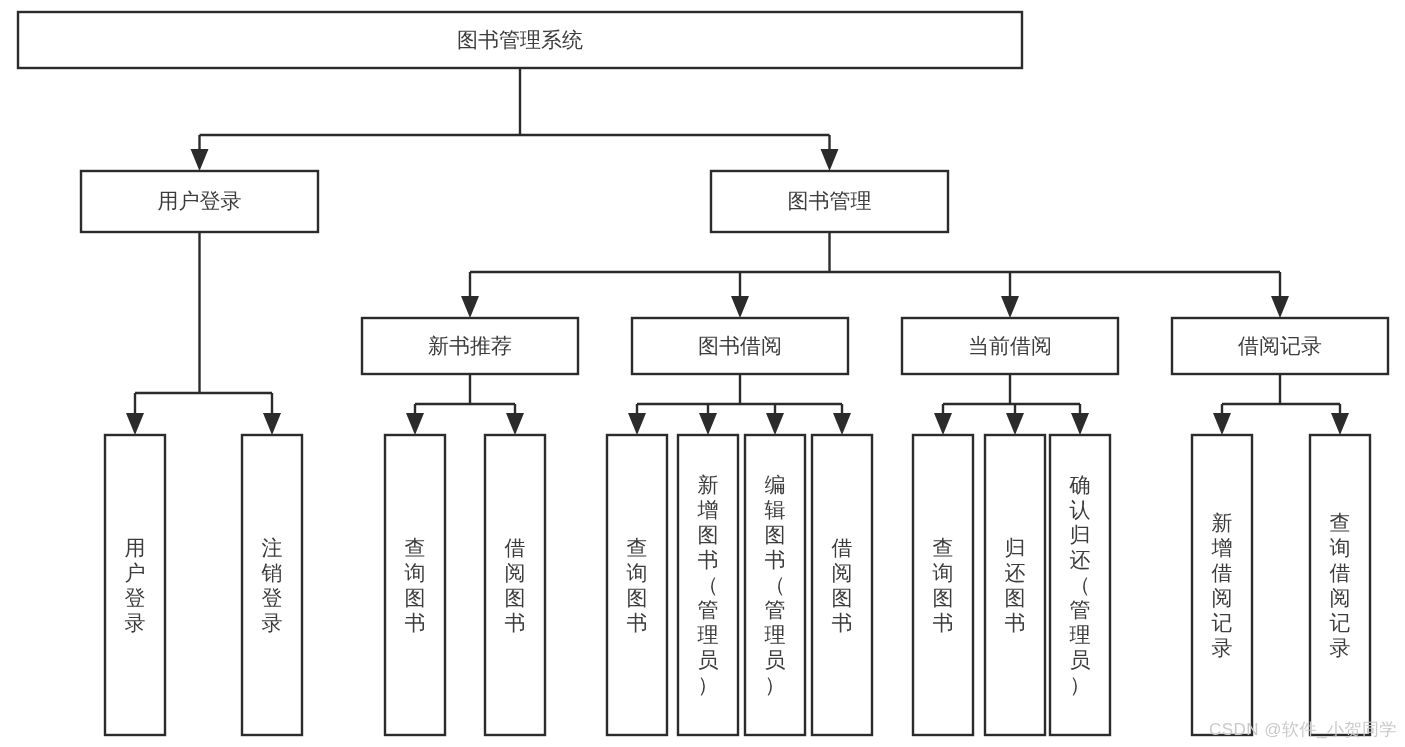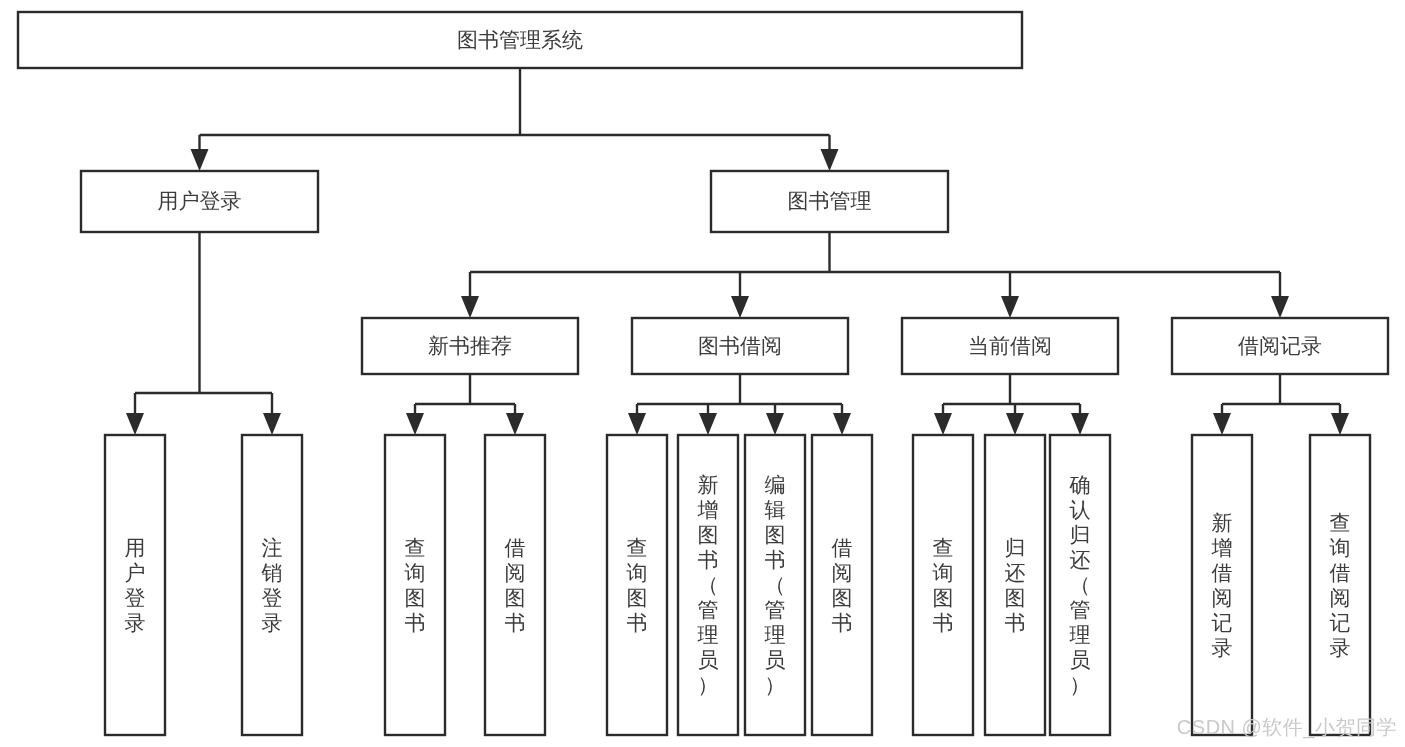--- a/index.html
+++ b/index.html
@@ -51,21 +51,21 @@
   }
   .arrow-head {
     fill: #2b2b2b;
     stroke: none;
   }
   .watermark {
     position: absolute;
     right: 8px;
     bottom: 6px;
     font-family: "Liberation Sans", "DejaVu Sans", sans-serif;
-    font-size: 20px;
+    font-size: 17px;
     color: #c9c9c9;
     letter-spacing: 0.5px;
     white-space: nowrap;
     user-select: none;
   }
 </style>
 </head>
 <body>
 
 <div id="diagram-root">

